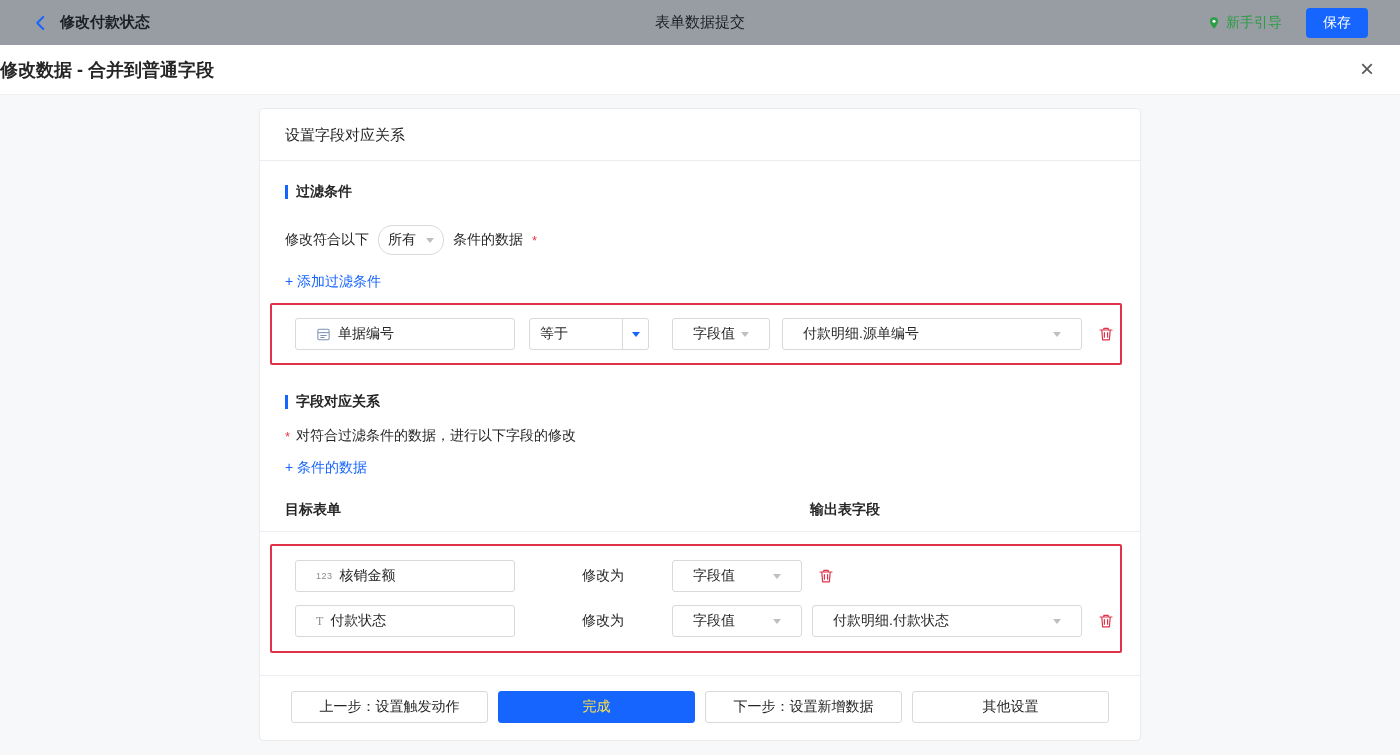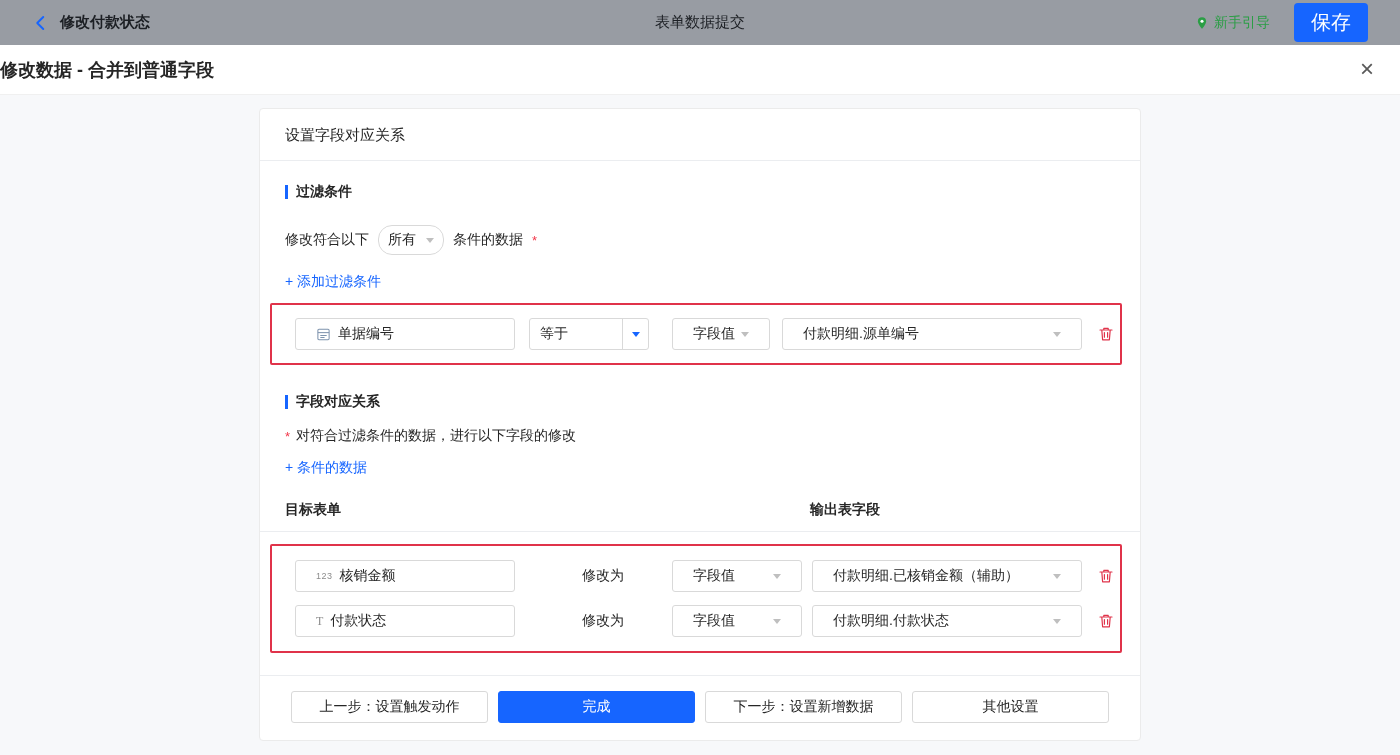--- a/index.html
+++ b/index.html
@@ -14,21 +14,21 @@
   .back-icon { display: inline-flex; cursor: pointer; }
   .topbar-title { font-size: 15px; color: #1c1f24; font-weight: bold; }
   .topbar-center {
     position: absolute; left: 0; right: 0; text-align: center;
     font-size: 15px; color: #1c1f24; pointer-events: none;
   }
   .topbar-right { margin-left: auto; display: flex; align-items: center; gap: 24px; z-index: 1; }
   .guide-link { display: inline-flex; align-items: center; gap: 5px; color: #2b9e45; font-size: 14px; cursor: pointer; }
   .save-btn {
     background: #1665ff; color: #fff; border: none; border-radius: 4px;
-    font-size: 20px; padding: 6px 17px; cursor: pointer; font-family: inherit;
+    font-size: 14px; padding: 6px 17px; cursor: pointer; font-family: inherit;
   }
 
   
   .modal-header { height: 50px; background: #fff; position: relative; display: flex; align-items: center; justify-content: flex-start; border-bottom: 1px solid #f0f0f0; }
   .modal-title { font-size: 18px; font-weight: bold; color: #262626; }
   .close-icon { position: absolute; right: 26px; top: 12px; font-size: 24px; color: #595959; cursor: pointer; line-height: 1; }
 
   
   .page { height: 660px; background: #f7f8fa; display: flex; justify-content: center; padding-top: 13px; }
   .card {
@@ -86,21 +86,21 @@
 
   .col-heads { margin-top: 24px; padding: 0 0 12px 25px; border-bottom: 1px solid #ebedf0; display: flex; font-size: 14px; color: #262626; font-weight: bold; }
   .col-target { width: 525px; }
 
   
   .card-footer { margin-top: auto; border-top: 1px solid #ebedf0; padding: 15px 0 17px; display: flex; justify-content: center; gap: 10px; }
   .foot-btn {
     height: 32px; width: 197px; border: 1px solid #d9d9d9; border-radius: 3px;
     background: #fff; font-size: 14px; color: #262626; cursor: pointer; font-family: inherit;
   }
-  .foot-btn.primary { background: #1665ff; border-color: #1665ff; color: #ffffff; }
+  .foot-btn.primary { background: #1665ff; border-color: #1665ff; color: #fde047; }
 </style>
 </head>
 <body>
 
 <div class="topbar">
   <div class="topbar-left">
     <span class="back-icon">
       <svg width="18" height="18" viewBox="0 0 24 24">
           <path d="M15 4l-8 8 8 8" stroke="#1665ff" stroke-width="2.6" fill="none" stroke-linecap="round" stroke-linejoin="round"></path>
         </svg>
@@ -205,24 +205,20 @@
       <div class="frow">
         <span class="input field-input">
           <span class="field-icon num-icon">123</span>
           <span>核销金额</span>
         </span>
         <span class="modify-label">修改为</span>
         <span class="select vt-select2">
           <span>字段值</span>
           <span class="caret"></span>
         </span>
-        <span class="select big-select2">
-          <span>付款明细.已核销金额（辅助）</span>
-          <span class="caret"></span>
-        </span>
         <span class="trash">
           <svg width="16" height="16" viewBox="0 0 16 16">
               <path d="M2 4h12M5.8 4V2.4h4.4V4M3.8 4l.8 9.8h6.8L12.2 4M6.4 6.6v4.6M9.6 6.6v4.6" stroke="#e0334a" fill="none" stroke-width="1.2" stroke-linecap="round" stroke-linejoin="round"></path>
             </svg>
         </span>
       </div>
 
       <div class="frow">
         <span class="input field-input">
           <span class="field-icon text-icon">T</span>

